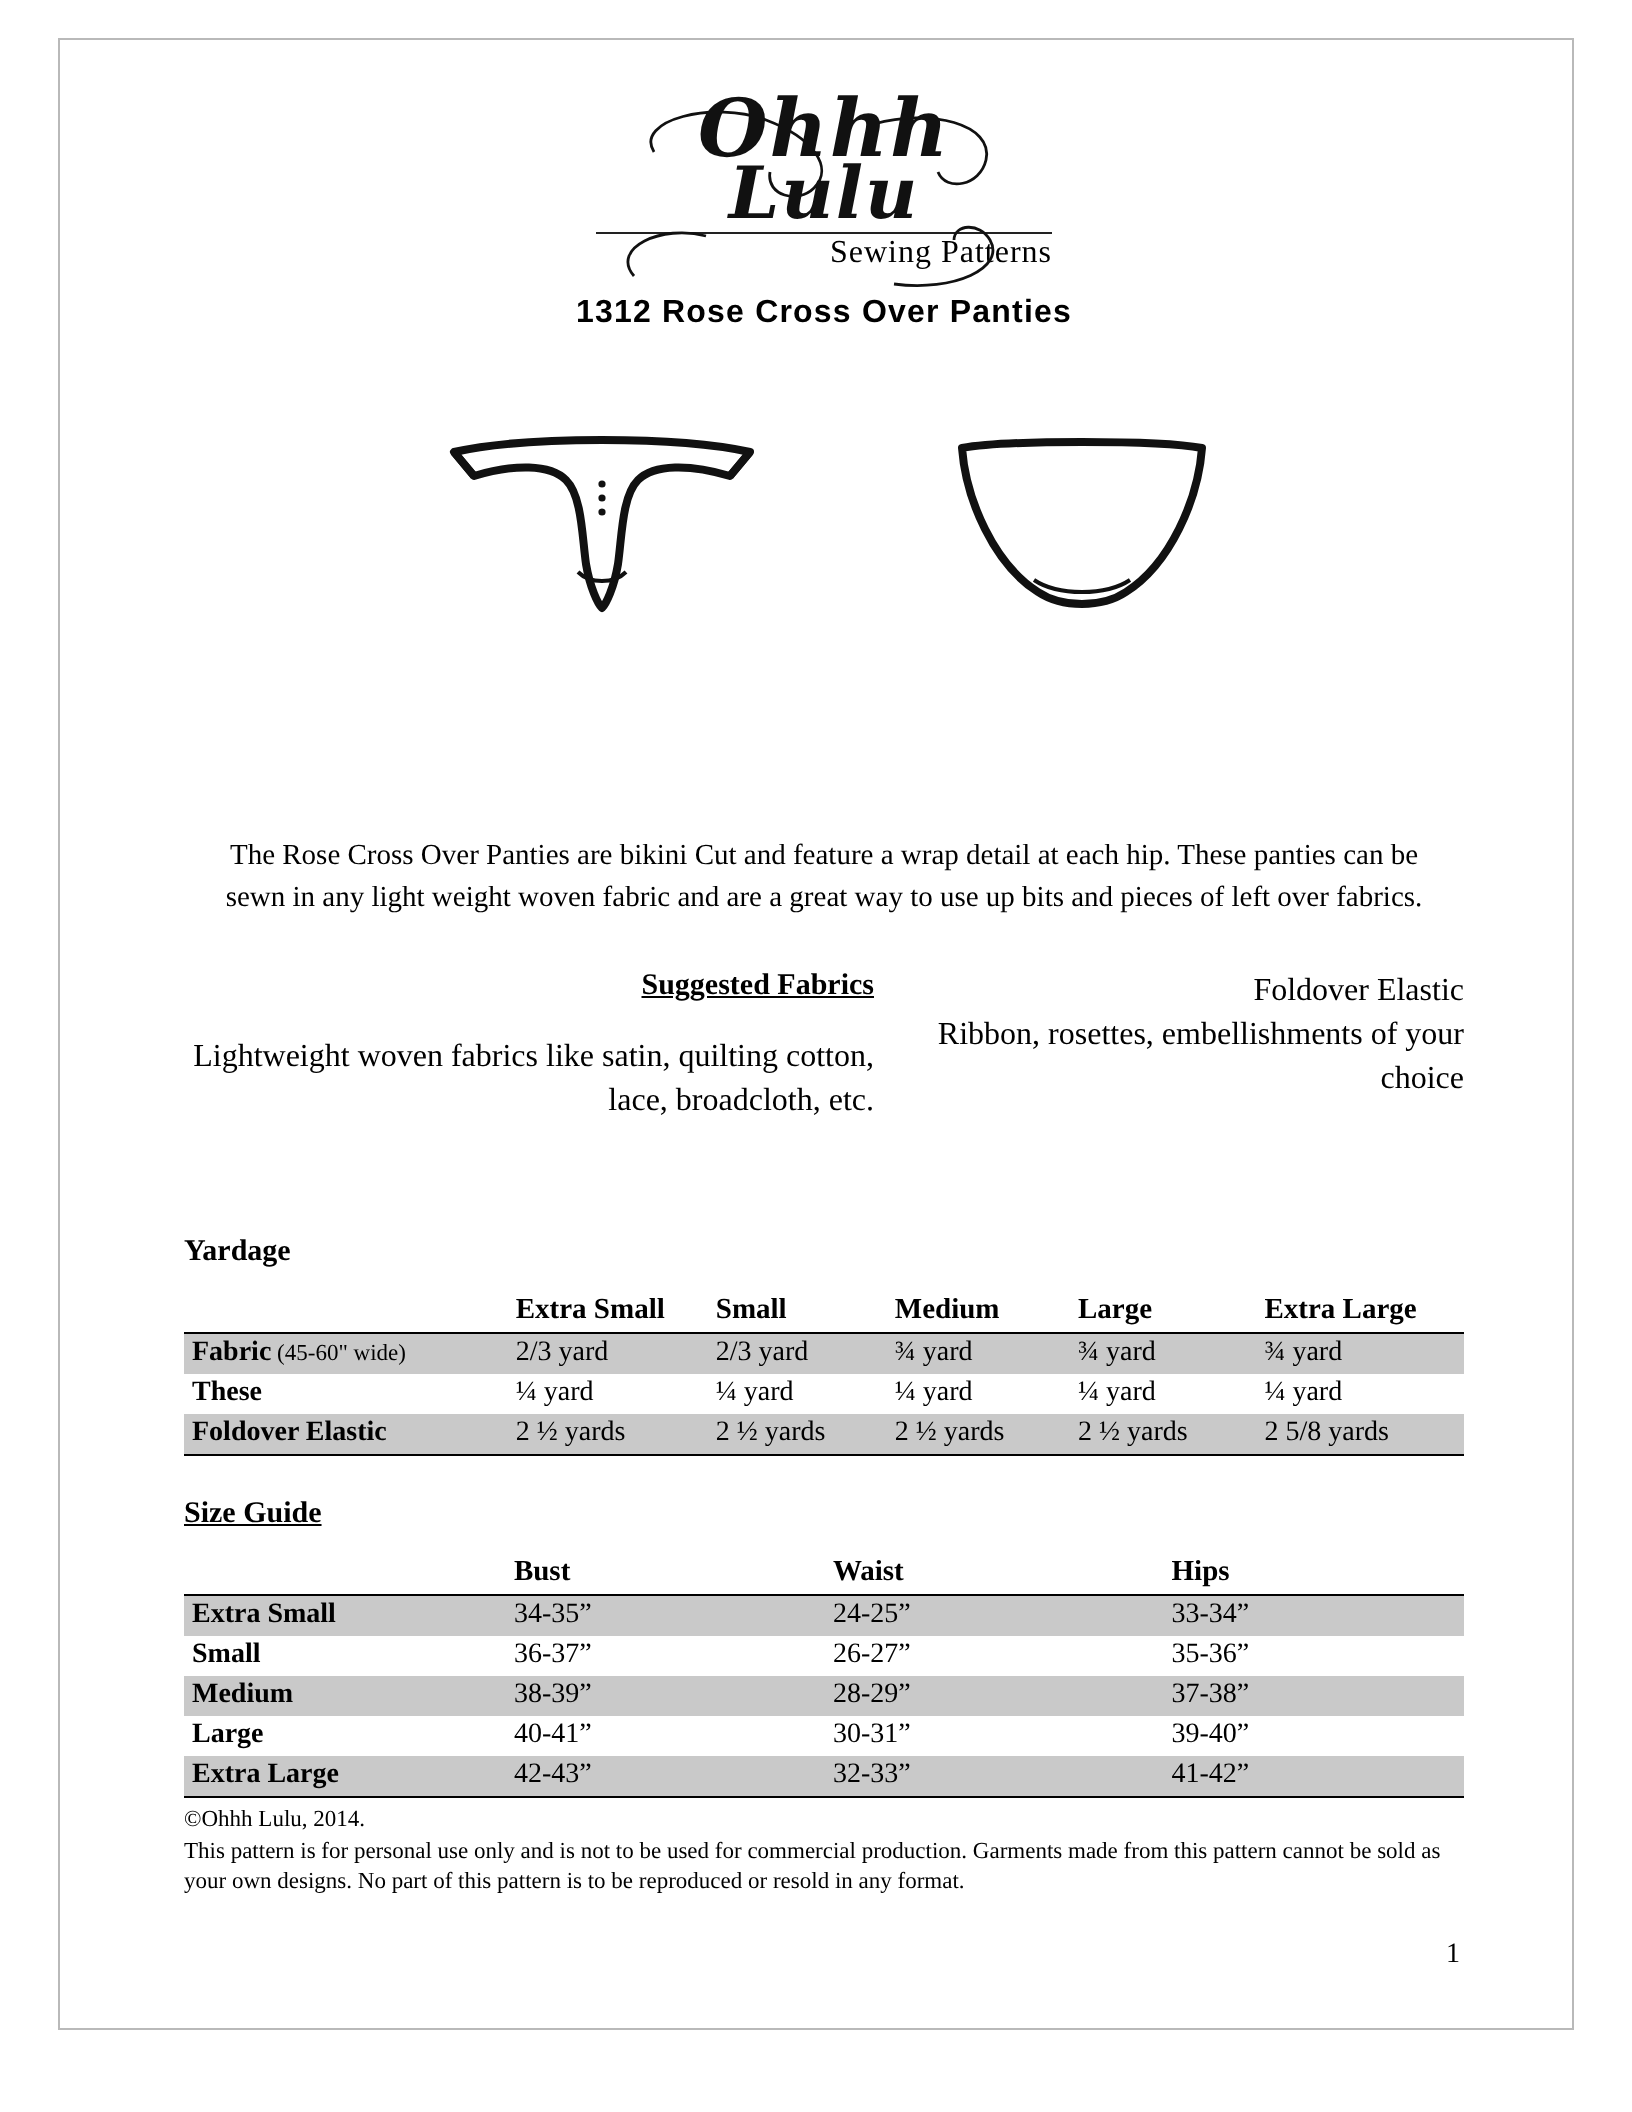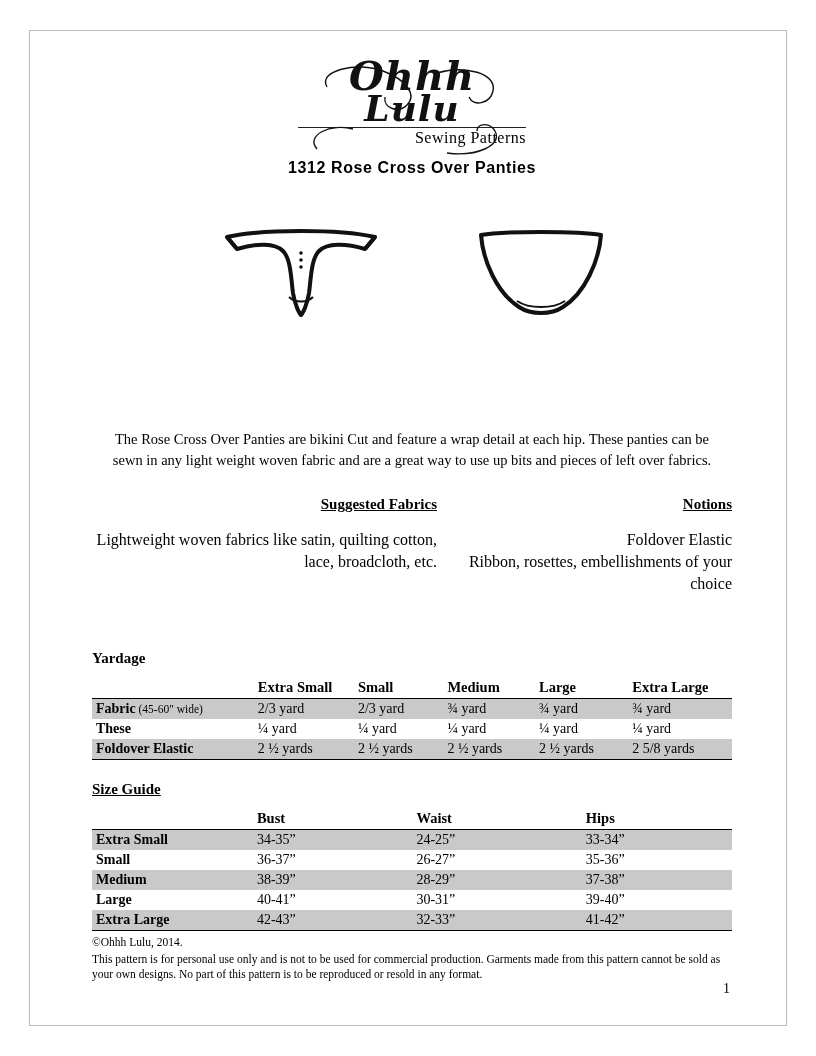--- a/index.html
+++ b/index.html
@@ -11,21 +11,21 @@
     width: 816px;
     height: 1056px;
     font-family: "Liberation Serif", serif;
     color: #000000;
     position: relative;
     overflow: hidden;
   }
   .page {
     position: absolute;
     left: 29px;
-    top: 30px;
+    top: 19px;
     width: 758px;
     height: 996px;
     border: 1px solid #b9b9b9;
     box-sizing: border-box;
     background: #fff;
   }
   .content {
     position: absolute;
     left: 62px;
     top: 10px;
@@ -242,21 +242,20 @@
     </div>
 
     <div class="intro">The Rose Cross Over Panties are bikini Cut and feature a wrap detail at each hip.  These panties can be sewn in any light weight woven fabric and are a great way to use up bits and pieces of left over fabrics.</div>
 
     <div class="two-col">
       <div class="col-left">
         <div class="sec-head">Suggested Fabrics</div>
         <div class="sec-body">Lightweight woven fabrics like satin, quilting cotton, lace, broadcloth, etc.</div>
       </div>
       <div class="col-right">
-        <div class="sec-head">Notions</div>
         <div class="sec-body">
           <div>Foldover Elastic</div>
           <div>Ribbon, rosettes, embellishments of your choice</div>
         </div>
       </div>
     </div>
 
     <div class="yardage-head">Yardage</div>
     <table class="tbl-yardage">
       <thead>

